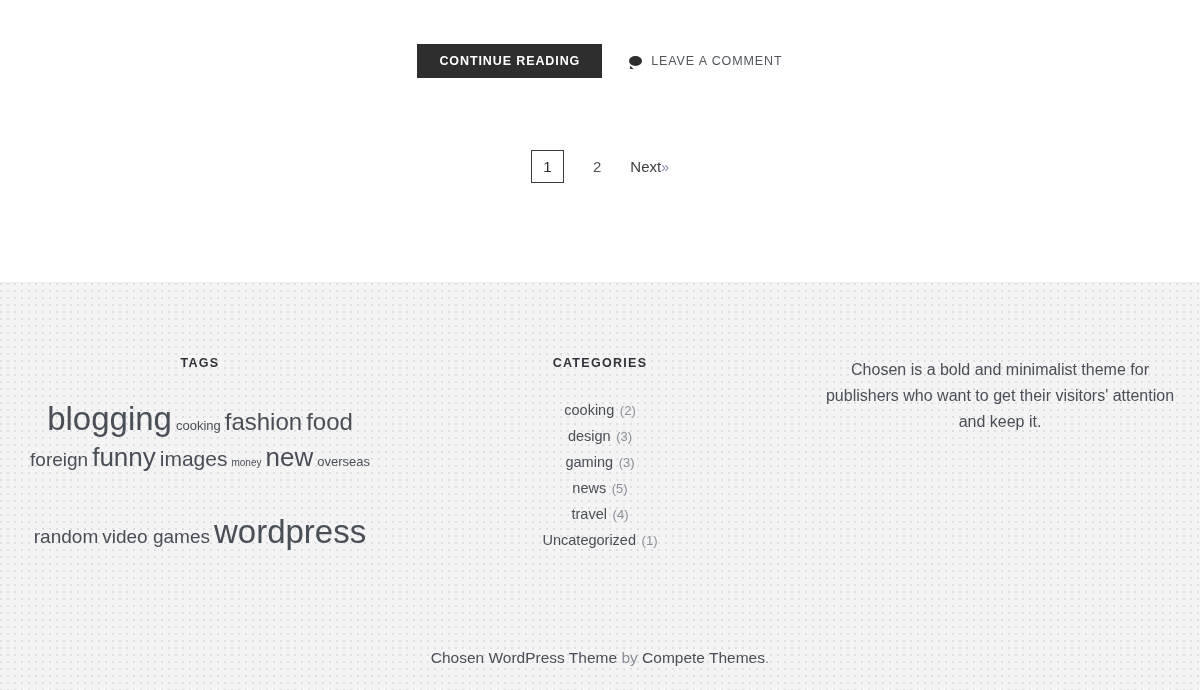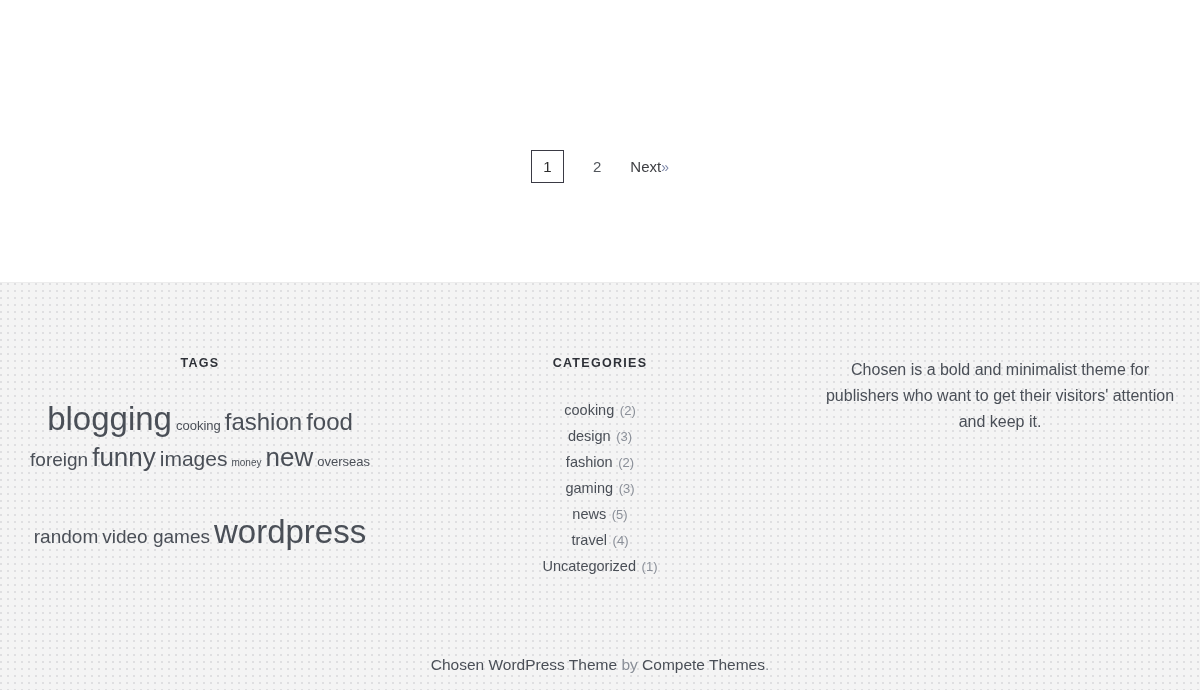--- a/index.html
+++ b/index.html
@@ -206,41 +206,49 @@
     text-align: center;
     font-size: 16px;
     line-height: 1.62;
     color: #4a4f57;
     margin: 0 0 17px 0;
   }
 
   
   .credit {
     position: absolute;
-    bottom: 19px;
+    bottom: 26px;
     left: 0;
     width: 1200px;
     text-align: center;
     font-size: 15.5px;
     color: #8a8f98;
     line-height: 1;
   }
   .credit a {
     color: #4a4f57;
     text-decoration: none;
     cursor: pointer;
   }
 </style>
 </head>
 <body>
 
 <div class="post-area">
 
   <div class="cut-text"></div>
 
+  <div class="post-actions">
+    <a class="continue-reading">Continue Reading</a>
+
+    <a class="comment-link">
+      <span class="comment-bubble"></span>
+      <span>Leave a Comment</span>
+    </a>
+  </div>
 
   <div class="pagination">
     <span class="page-num current">1</span>
     <span class="page-gap-1"></span>
     <a class="page-num">2</a>
     <span class="page-gap-2"></span>
     <a class="page-num page-next"><span>Next</span><span class="chev">»</span></a>
   </div>
 
 </div>
@@ -256,21 +264,20 @@
           <span class="tag-row"><a style="font-size: 19px;">foreign</a><a style="font-size: 26px;">funny</a><a style="font-size: 21px;">images</a><a style="font-size: 10px;">money</a><a style="font-size: 26px;">new</a><a style="font-size: 13px;">overseas</a></span>
           <span class="tag-row"><a style="font-size: 19px; margin-top: 48px;">random</a><a style="font-size: 19px;">video games</a><a style="font-size: 33px;">wordpress</a></span>
         </div>
     </div>
 
     <div class="widget widget-cats">
       <h3 class="widget-title">Categories</h3>
       <ul class="cat-list" id="catlist">
           <li><a>cooking</a><span class="cat-count"> (2)</span></li>
           <li><a>design</a><span class="cat-count"> (3)</span></li>
-          <li><a>fashion</a><span class="cat-count"> (2)</span></li>
           <li><a>gaming</a><span class="cat-count"> (3)</span></li>
           <li><a>news</a><span class="cat-count"> (5)</span></li>
           <li><a>travel</a><span class="cat-count"> (4)</span></li>
           <li><a>Uncategorized</a><span class="cat-count"> (1)</span></li>
         </ul>
     </div>
 
     <div class="widget widget-about">
       <p class="about-text">Chosen is a bold and minimalist theme for publishers who want to get their visitors' attention and keep it.</p>
     </div>

